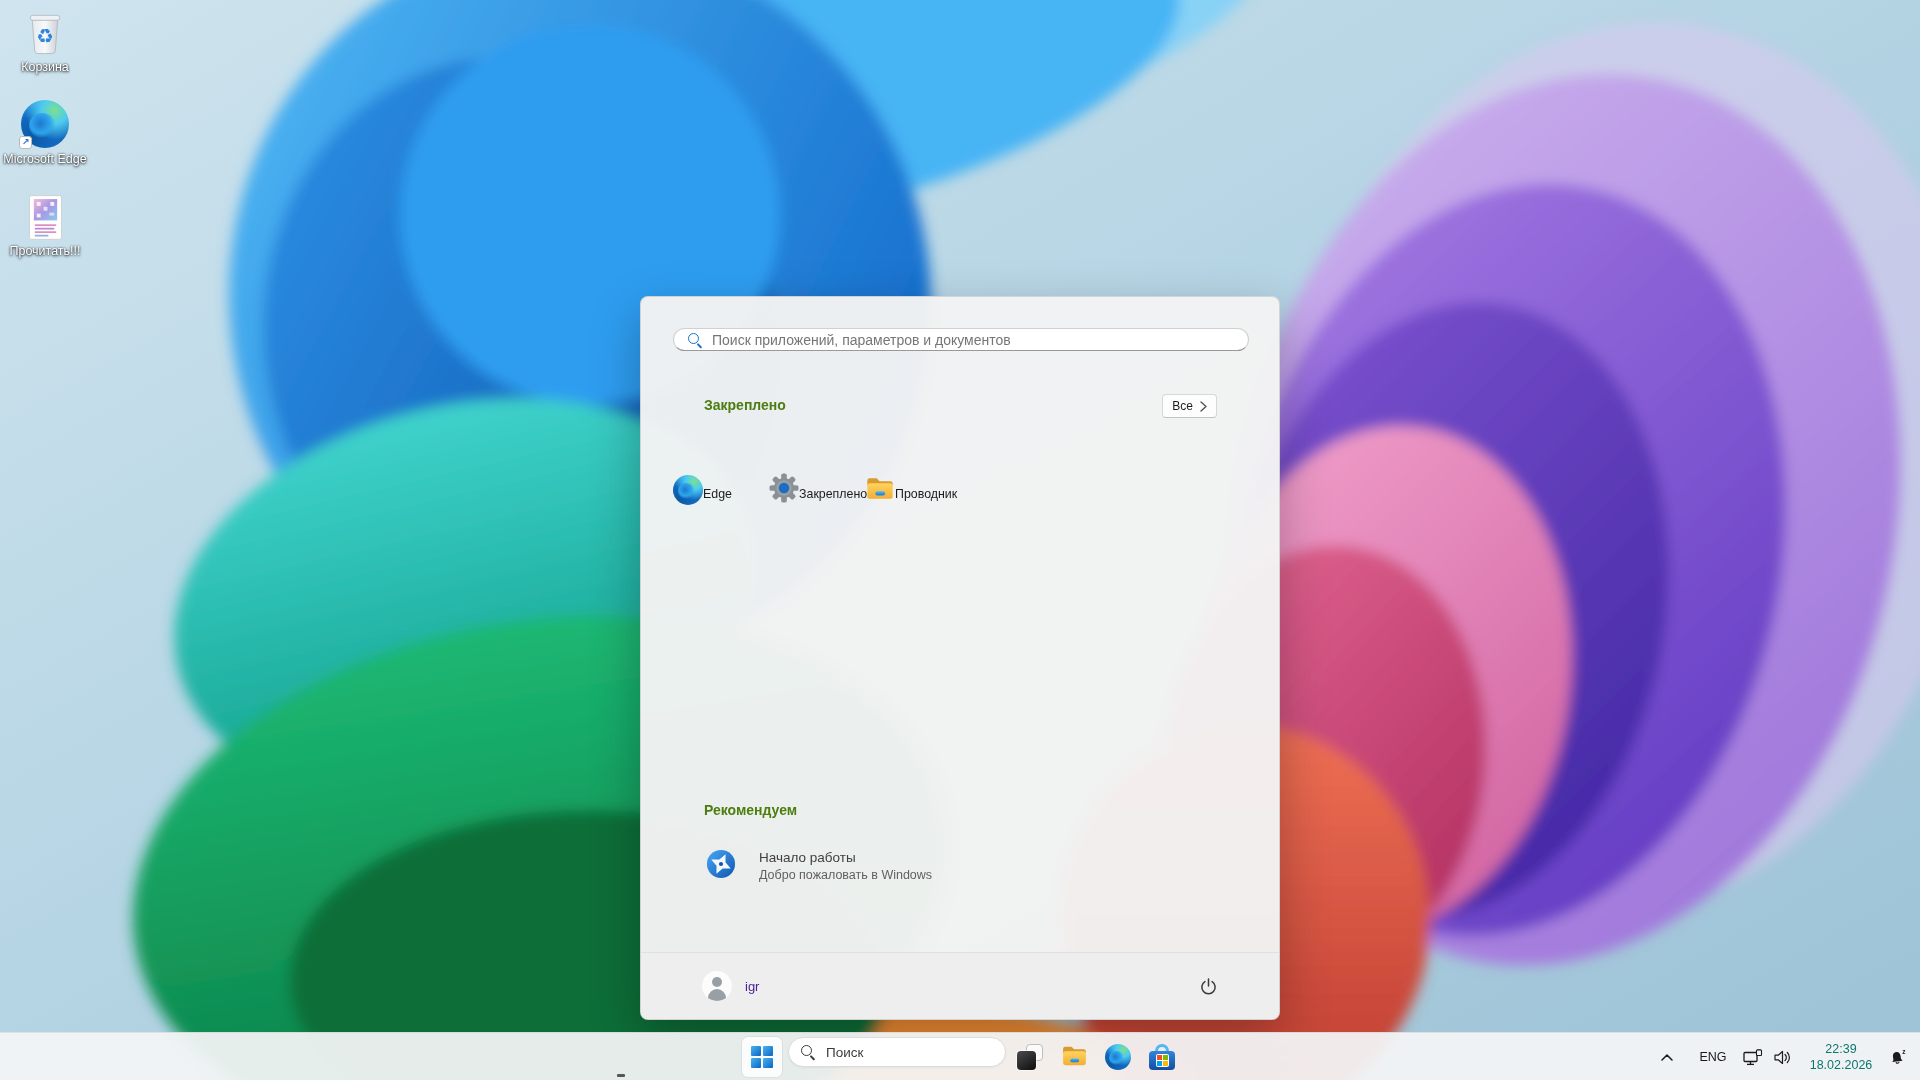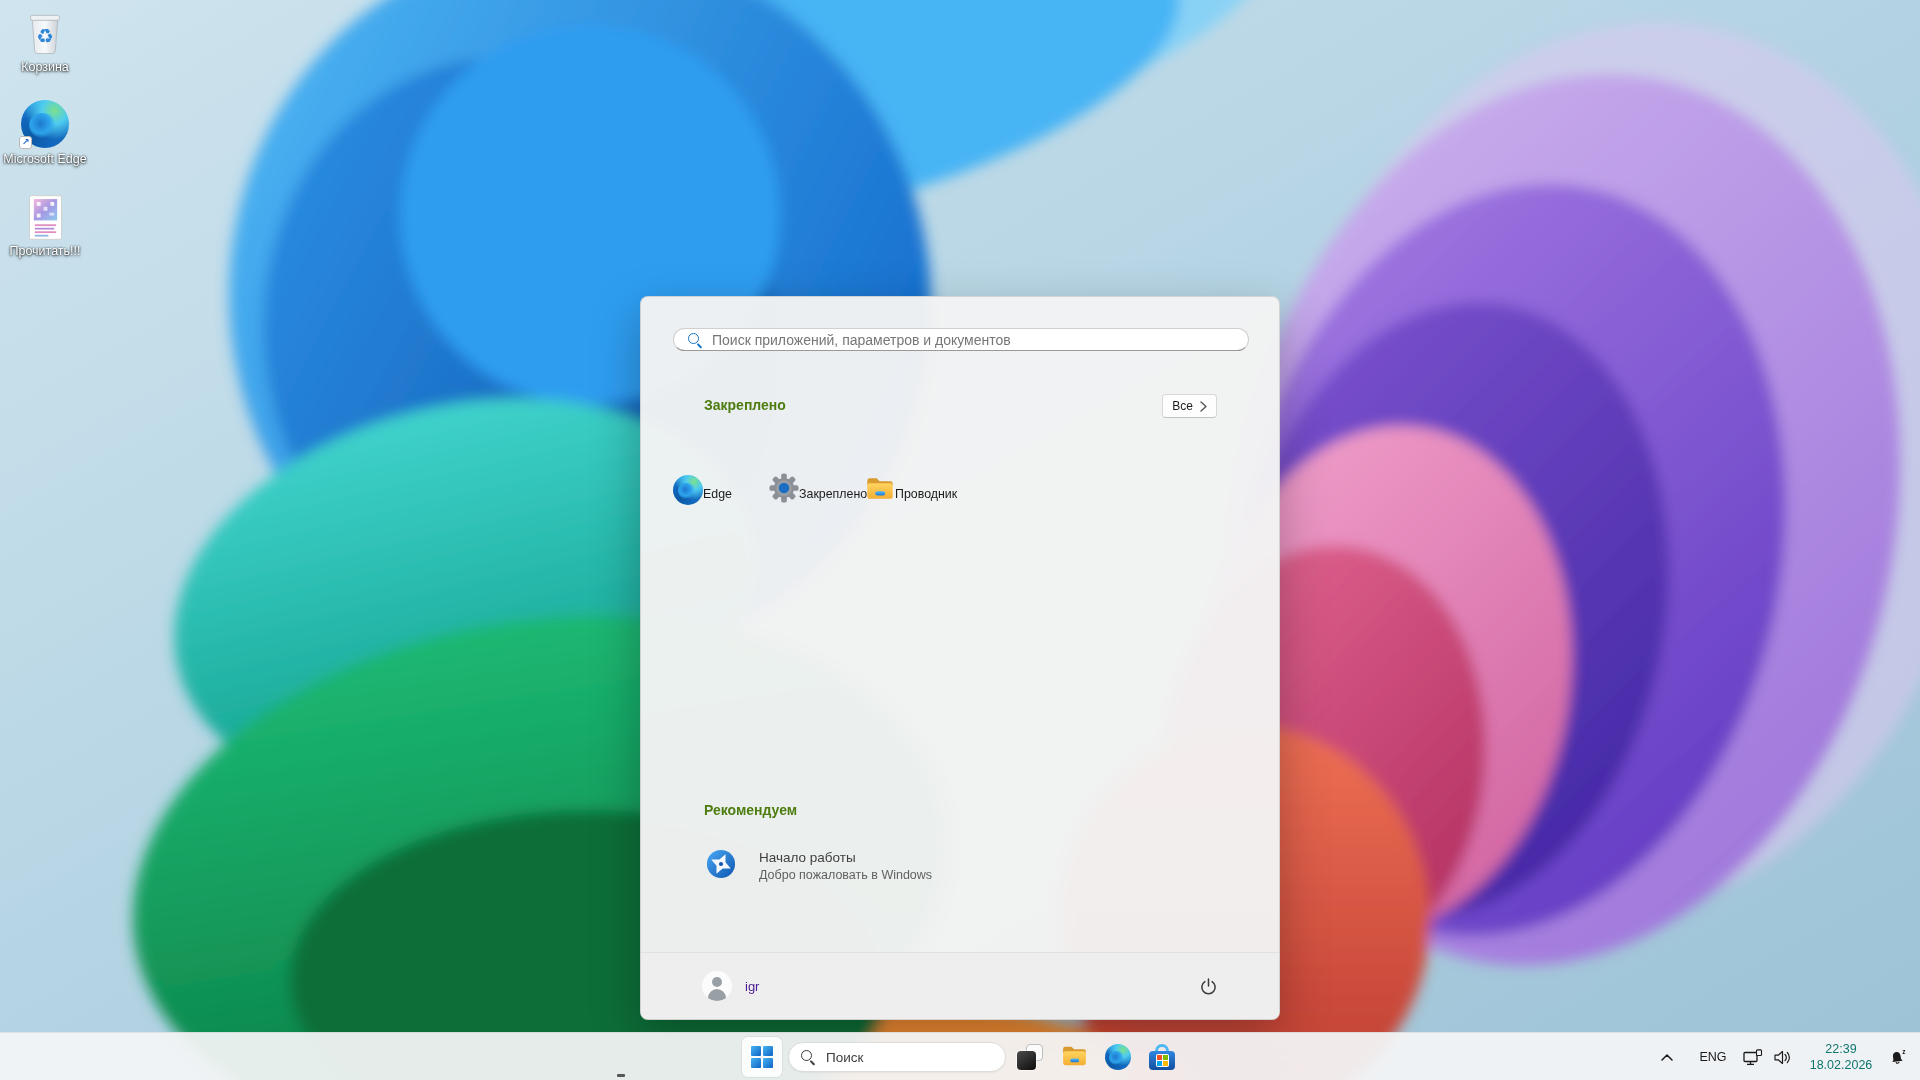--- a/index.html
+++ b/index.html
@@ -67,21 +67,21 @@
   .user { position:absolute; left:61px; top:0; height:100%; display:flex; align-items:center; gap:13px; }
   .user-name { font-size:13px; color:#4c1d95; }
   .avatar { position:relative; width:30px; height:30px; border-radius:50%; background:#fcfcfc; overflow:hidden; display:inline-block; }
   .avatar::before { content:''; position:absolute; left:10px; top:6px; width:10px; height:10px; border-radius:50%; background:#98a0a6; }
   .avatar::after { content:''; position:absolute; left:6px; top:18px; width:18px; height:12px; border-radius:9px 9px 0 0; background:#98a0a6; }
   .power { position:absolute; right:53px; top:15px; width:36px; height:36px; border:none; background:transparent; border-radius:5px;
     display:flex; align-items:center; justify-content:center; cursor:default; }
 
   
   .taskbar { position:absolute; left:0; right:0; bottom:0; height:48px; background:rgba(243,244,245,0.94); border-top:1px solid rgba(0,0,0,0.07); }
-  .tb-center { position:absolute; left:742px; top:4px; height:40px; display:flex; align-items:center; }
+  .tb-center { position:absolute; left:742px; top:4px; height:40px; display:flex; align-items:flex-start; }
   .tb-btn { width:40px; height:40px; border-radius:6px; display:flex; align-items:center; justify-content:center; flex:none; }
   .tb-btn.active { background:rgba(255,255,255,0.85); box-shadow:0 0 0 1px rgba(0,0,0,0.05); }
   .winlogo { display:grid; grid-template-columns:10px 10px; grid-template-rows:10px 10px; gap:2px; }
   .winlogo span { background:linear-gradient(135deg,#47b5f2,#0e63c5); border-radius:1px; }
   .tb-search { width:218px; height:30px; margin:0 2px 0 6px; background:#fff; border:1px solid #dcdcdc; border-radius:15px;
     display:flex; align-items:center; gap:10px; padding:0 12px; box-shadow:0 1px 2px rgba(0,0,0,0.05); flex:none; }
   .tb-search-label { font-size:13.5px; color:#3c3c3c; }
   .tb-icons { display:flex; gap:4px; margin-left:2px; }
 
   .taskview { position:relative; width:26px; height:26px; }

